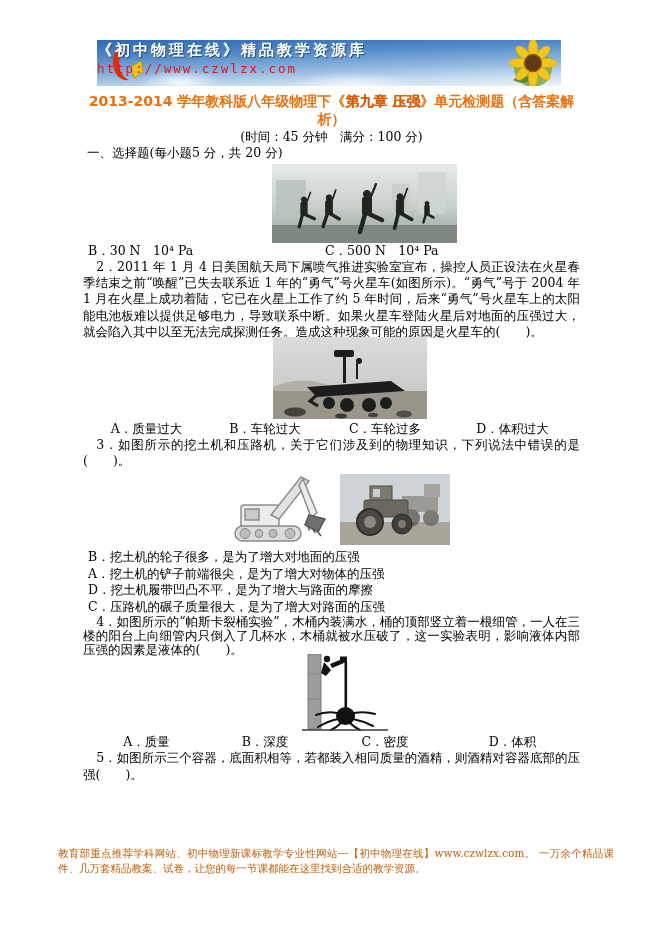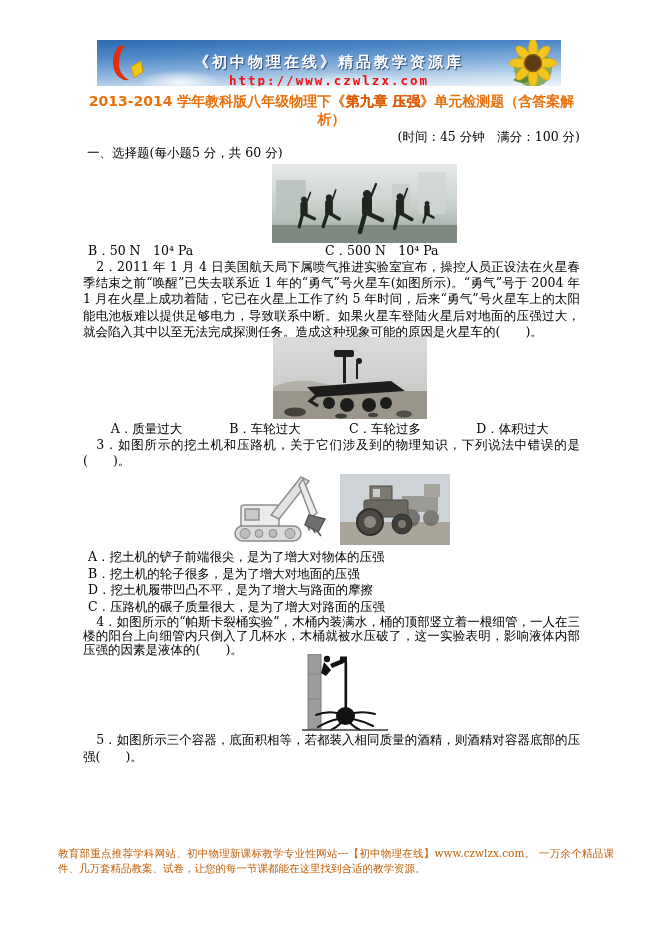--- a/index.html
+++ b/index.html
@@ -13,40 +13,40 @@
   
   .banner {
     position:absolute; left:97px; top:40px; width:464px; height:46px;
     background:
       radial-gradient(60px 18px at 18% 92%, rgba(255,255,255,.85), rgba(255,255,255,0) 70%),
       radial-gradient(90px 20px at 55% 100%, rgba(255,255,255,.7), rgba(255,255,255,0) 70%),
       linear-gradient(178deg, #2e6ab2 0%, #4f88c6 28%, #8db4de 58%, #c9def0 82%, #eaf3fa 100%);
     overflow:hidden;
   }
   .banner-logo { position:absolute; left:12px; top:5px; }
-  .banner-text { position:absolute; left:0; top:12px; width:100%; text-align:center; }
+  .banner-text { position:absolute; left:0; top:0; width:100%; }
   .banner-site-name {
     font-family:"DejaVu Sans", sans-serif; font-weight:bold; font-size:15px; line-height:20px;
     color:#ffffff; letter-spacing:3px; text-shadow:1px 1px 1px #2a4a6e;
   }
   .banner-url {
-    font-family:"DejaVu Sans Mono", monospace; font-weight:bold; font-size:12.5px; line-height:17px;
+    font-family:"DejaVu Sans Mono", monospace; font-weight:normal; font-size:12.5px; line-height:17px;
     color:#ee1111; letter-spacing:2px; cursor:pointer;
   }
   .banner-flower { position:absolute; right:4px; top:-2px; }
 
   
   .content { position:absolute; left:83px; top:92px; width:497px; }
 
   .doc-title {
     font-family:"DejaVu Sans", sans-serif; font-weight:bold;
     font-size:14px; line-height:18px; text-align:center; color:#e8710d;
   }
   .doc-title .emph { font-weight:900; color:#e05c06; text-shadow:.4px 0 0 #e05c06;text-align:center; }
-  .meta-line { font-size:12.5px; line-height:15px; text-align:right; margin-top:1px; }
+  .meta-line { font-size:12.5px; line-height:15px; text-align:center; margin-top:1px; }
   .section-heading { font-size:12.5px; line-height:15.5px; padding-left:4px; margin-top:1px; }
 
   .qtext {
     font-size:12.5px; line-height:16.4px; text-align:justify; text-indent:1.05em;
   }
   .q4text { line-height:14px; }
 
   .fig { display:block; }
   .fig-soldiers { margin:3px 0 0 189px; width:185px; height:79px; }
   .fig-rover    { margin:-4px 0 0 190px; width:154px; height:82px; }
@@ -100,21 +100,21 @@
   </div>
 
   <div class="content">
 
     <div class="doc-title">
       <span>2013-2014 学年教科版八年级物理下《</span><span class="emph">第九章 压强</span><span>》单元检测题（含答案解析）</span>
     </div>
 
     <div class="meta-line">(时间：45 分钟　满分：100 分)</div>
 
-    <div class="section-heading">一、选择题(每小题5 分，共 60 分)</div>
+    <div class="section-heading">一、选择题(每小题5 分，共 20 分)</div>
 
 
     <svg class="fig fig-soldiers" viewBox="0 0 185 79">
       <defs>
         <linearGradient id="sg" x1="0" y1="0" x2="0" y2="1">
           <stop offset="0" stop-color="#e6eae8"></stop>
           <stop offset="0.55" stop-color="#c8cfcb"></stop>
           <stop offset="1" stop-color="#949e97"></stop>
         </linearGradient>
       </defs>
@@ -155,21 +155,21 @@
         <g transform="translate(155,38) scale(0.6)">
           <circle cx="0" cy="2" r="3.4"></circle>
             <rect x="-4" y="5" width="8" height="17" rx="2"></rect>
           <path d="M-2,21 L-6,34" stroke-width="4" fill="none"></path>
           <path d="M2,21 L11,26" stroke-width="4" fill="none"></path>
         </g>
       </g>
     </svg>
 
     <div class="opt-grid-2">
-      <span>B．50 N　10⁴ Pa</span>
+      <span>B．30 N　10⁴ Pa</span>
       <span>C．500 N　10⁴ Pa</span>
     </div>
 
     <p class="qtext">2．2011 年 1 月 4 日美国航天局下属喷气推进实验室宣布，操控人员正设法在火星春季结束之前“唤醒”已失去联系近 1 年的“勇气”号火星车(如图所示)。“勇气”号于 2004 年 1 月在火星上成功着陆，它已在火星上工作了约 5 年时间，后来“勇气”号火星车上的太阳能电池板难以提供足够电力，导致联系中断。如果火星车登陆火星后对地面的压强过大，就会陷入其中以至无法完成探测任务。造成这种现象可能的原因是火星车的(　　)。</p>
 
     <svg class="fig fig-rover" viewBox="0 0 154 82">
       <defs>
         <linearGradient id="mg" x1="0" y1="0" x2="0" y2="1">
           <stop offset="0" stop-color="#dadddb"></stop>
           <stop offset="1" stop-color="#c0c2be"></stop>
@@ -235,22 +235,22 @@
         <rect x="33" y="15" width="7" height="8" fill="#c9cdd0"></rect>
         <rect x="24" y="26" width="44" height="17" rx="2" fill="#6b6860" stroke="#4e4c46"></rect>
         <circle cx="30" cy="48" r="13" fill="#4a4843" stroke="#2f2e2b" stroke-width="2"></circle>
         <circle cx="30" cy="48" r="6" fill="#8d8a81"></circle>
         <circle cx="62" cy="50" r="10" fill="#403e3a" stroke="#2f2e2b"></circle>
         <circle cx="62" cy="50" r="4" fill="#7d7a72"></circle>
       </svg>
     </div>
 
     <div class="opt-list">
+      <div>B．挖土机的轮子很多，是为了增大对地面的压强</div>
       <div>A．挖土机的铲子前端很尖，是为了增大对物体的压强</div>
-      <div>B．挖土机的轮子很多，是为了增大对地面的压强</div>
       <div>D．挖土机履带凹凸不平，是为了增大与路面的摩擦</div>
       <div>C．压路机的碾子质量很大，是为了增大对路面的压强</div>
     </div>
 
     <p class="qtext q4text">4．如图所示的“帕斯卡裂桶实验”，木桶内装满水，桶的顶部竖立着一根细管，一人在三楼的阳台上向细管内只倒入了几杯水，木桶就被水压破了，这一实验表明，影响液体内部压强的因素是液体的(　　)。</p>
 
     <svg class="fig fig-pascal" viewBox="0 0 90 78">
       <rect width="90" height="78" fill="#ffffff"></rect>
       <rect x="8" y="0" width="13" height="75" fill="#9c9c9c" stroke="#7a7a7a" stroke-width="1"></rect>
       <line x1="8" y1="20" x2="21" y2="20" stroke="#868686" stroke-width="1"></line>
@@ -267,20 +267,26 @@
         <path d="M38,65 Q28,67 18,73"></path>
         <path d="M53,65 Q63,67 73,72"></path>
         <path d="M37,59 Q26,57 16,61"></path>
         <path d="M54,59 Q65,57 75,60"></path>
         <path d="M41,69 Q37,73 31,76"></path>
         <path d="M50,69 Q54,73 60,76"></path>
       </g>
       <line x1="2" y1="76" x2="88" y2="76" stroke="#3a3a3a" stroke-width="1.6"></line>
     </svg>
 
+    <div class="opt-grid-4">
+      <span>A．质量</span>
+      <span>B．深度</span>
+      <span>C．密度</span>
+      <span>D．体积</span>
+    </div>
 
     <p class="qtext">5．如图所示三个容器，底面积相等，若都装入相同质量的酒精，则酒精对容器底部的压强(　　)。</p>
 
   </div>
 
   <div class="footer">教育部重点推荐学科网站、初中物理新课标教学专业性网站---【初中物理在线】www.czwlzx.com。 一万余个精品课件、几万套精品教案、试卷，让您的每一节课都能在这里找到合适的教学资源。</div>
 
 </div>
 
 </body></html>

